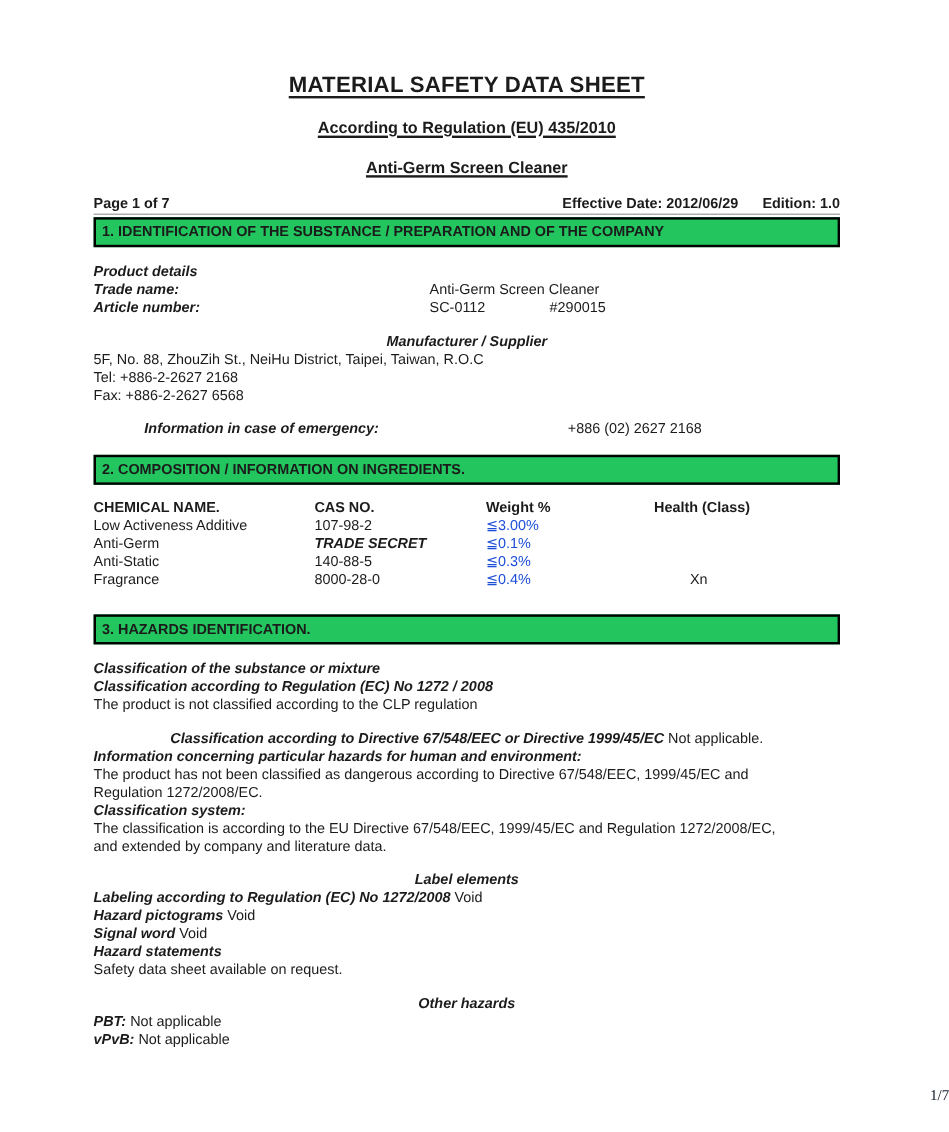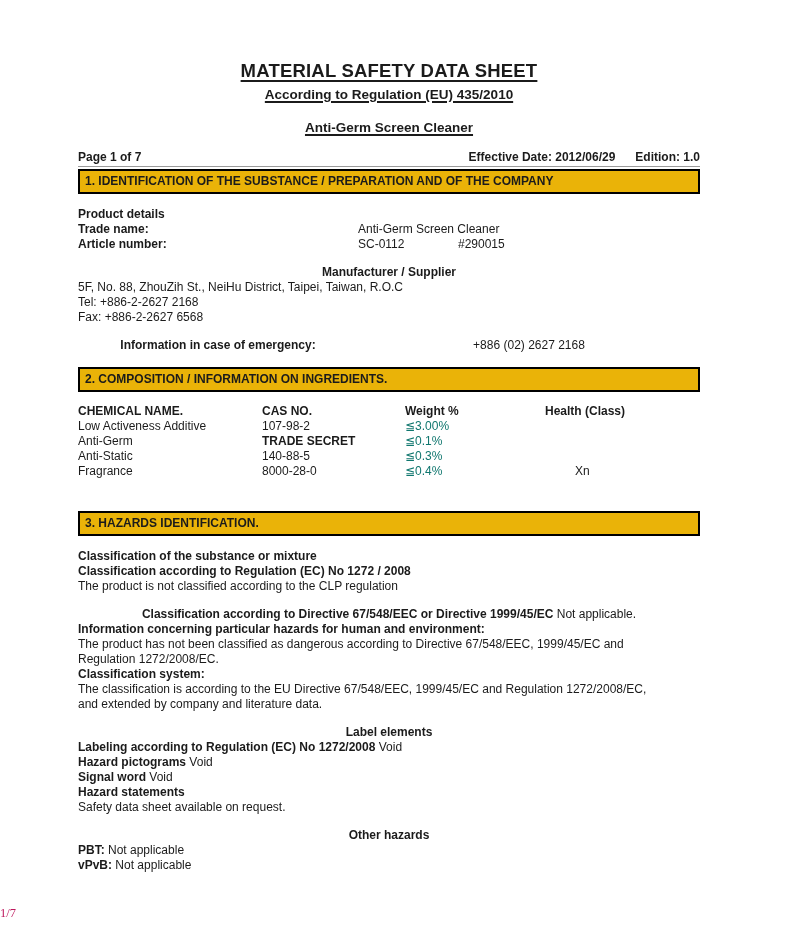--- a/index.html
+++ b/index.html
@@ -14,57 +14,57 @@
     color:#1b1b1b;
     overflow:hidden;
   }
   .doc-title {
     text-align:center; font-weight:bold; font-size:18.5px; line-height:22px;
     letter-spacing:.2px; text-decoration:underline;
     text-decoration-thickness:2px; text-underline-offset:3px;
   }
   .doc-subtitle {
     text-align:center; font-weight:bold; font-size:13.5px; line-height:17px;
-    margin-top:4px; text-decoration:underline;
+    margin-top:16px; text-decoration:underline;
     text-decoration-thickness:1.5px; text-underline-offset:2px;
   }
   .product-title {
     text-align:center; font-weight:bold; font-size:13.5px; line-height:17px;
     margin-top:16px; text-decoration:underline;
     text-decoration-thickness:1.5px; text-underline-offset:2px;
   }
   .meta-row {
     display:flex; justify-content:space-between; 
     margin-top:14px; font-weight:bold; font-size:12px; line-height:14px;
     border-bottom:1px solid #9a9a9a; padding-bottom:2px;
   }
   .meta-right { display:flex; gap:20px; }
   .section-box {
     border:2px solid #000; margin-top:2px; padding:2px 5px;
     font-weight:bold; font-size:12px; line-height:17px;
-    background:#eab308;
+    background:#22c55e;
   }
   .mt14 { margin-top:14px; }
   .mt12 { margin-top:12px; }
   .mt13 { margin-top:13px; }
-  .mt21 { margin-top:32px; }
+  .mt21 { margin-top:21px; }
   .line { line-height:15px; min-height:15px; }
-  .b { font-weight:bold; }
+  .b { font-weight:bold;font-style:italic; }
   .gap { margin-top:13px;text-align:center; }
   .kv { display:grid; grid-template-columns:280px 1fr; line-height:15px; }
   .kv .val2 { display:inline-block; width:100px; }
   .ing-row { display:grid; grid-template-columns:184px 143px 140px 1fr; line-height:15px; }
   .ing-head { font-weight:bold; }
   .health-cell { padding-left:30px; }
-  .lte { color:#0f766e; }
+  .lte { color:#1d4ed8; }
   .footer {
     position:absolute; left:0; right:0; bottom:22px;
-    text-align:left;
+    text-align:right;
     font-family:"Liberation Serif","DejaVu Serif",serif;
-    font-size:12.5px; color:#be185d;
+    font-size:12.5px; color:#0f172a;
   }
 </style>
 </head>
 <body>
 
 <div class="page">
 
   <div class="doc-title">MATERIAL SAFETY DATA SHEET</div>
   <div class="doc-subtitle">According to Regulation (EU) 435/2010</div>
   <div class="product-title">Anti-Germ Screen Cleaner</div>

